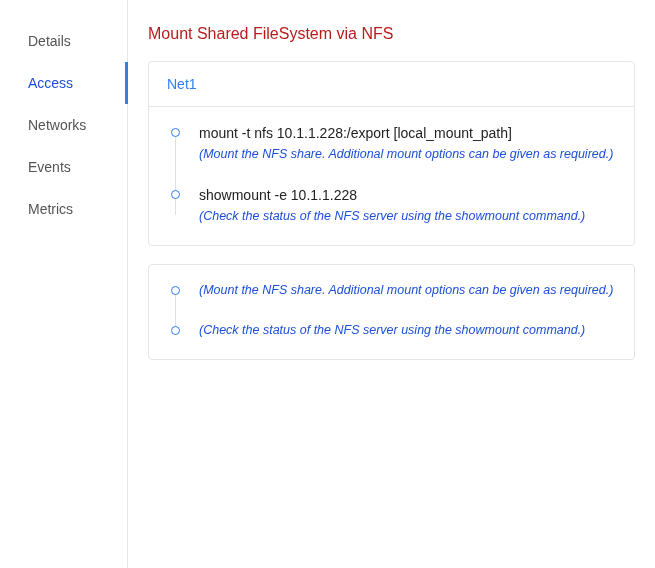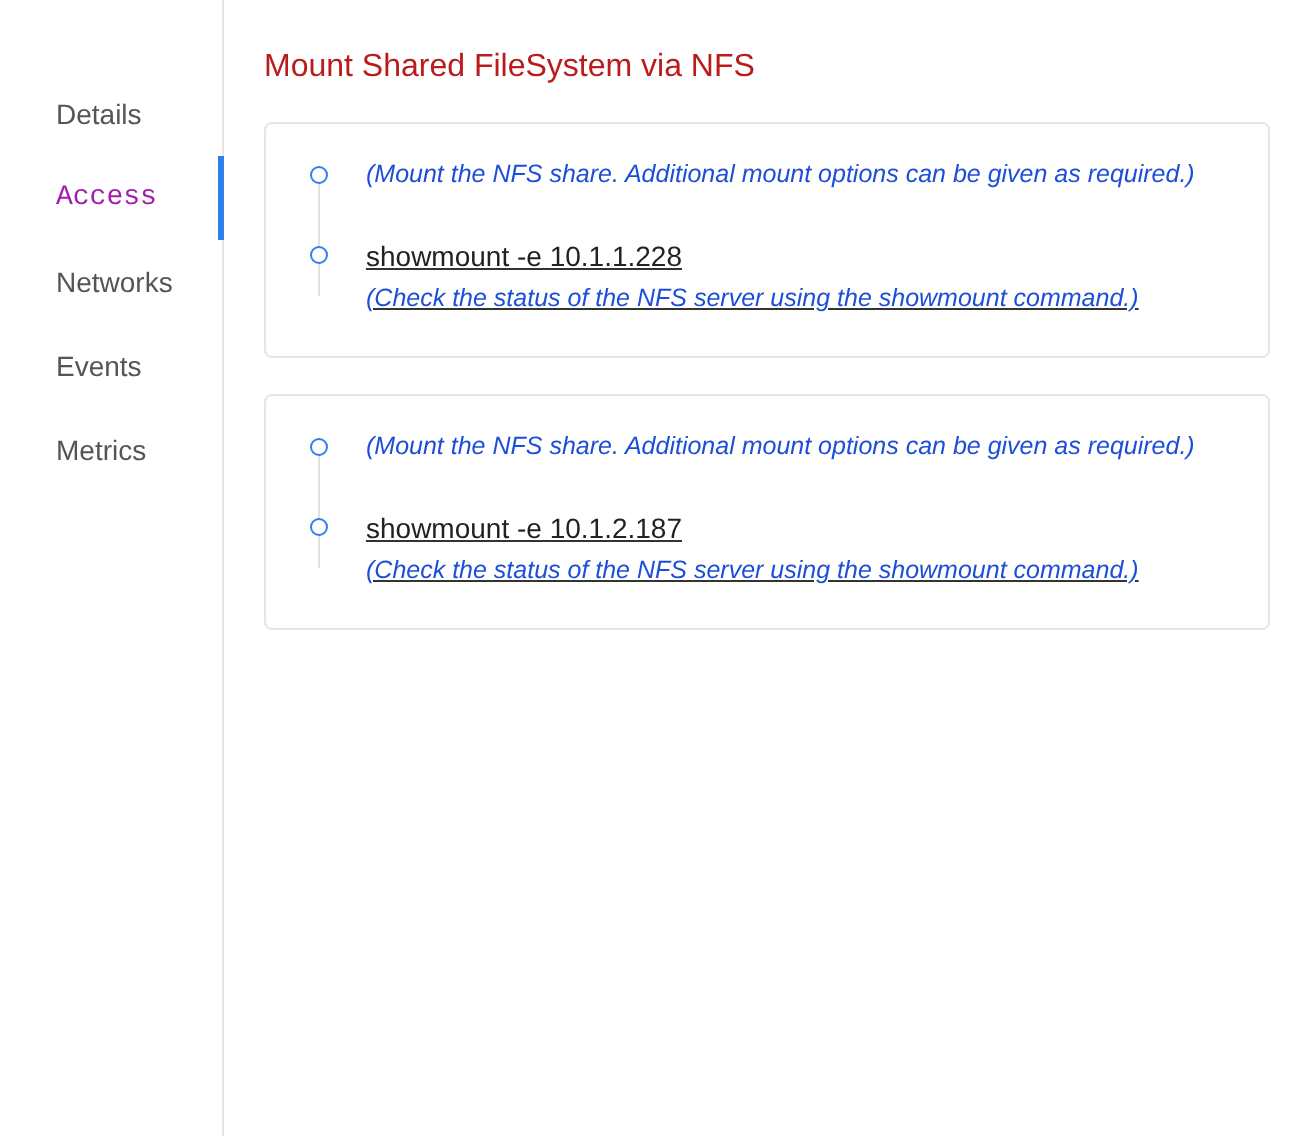--- a/index.html
+++ b/index.html
@@ -10,36 +10,35 @@
       font-size: 14px;
       width: 655px;
       height: 568px;
       overflow: hidden;
     }
     .layout {
       display: flex;
       height: 100%;
     }
     .sidebar {
-      width: 112px;
+      width: 128px;
       border-right: 1px solid #e6e6e6;
-      padding-top: 36px;
+      padding-top: 20px;
       flex-shrink: 0;
     }
     .sidebar-item {
       padding: 13px 0 13px 28px;
       color: #555;
       cursor: pointer;
       border-right: 3px solid transparent;
       margin-right: -1px;
     }
     .sidebar-item.active {
-      color: #a21caf;
+      color: #1d4ed8;
       border-right: 3px solid #2f80ed;
-      font-family: Liberation Mono, monospace;
     }
     .main {
       flex: 1;
       padding: 25px 20px 20px 20px;
       overflow-y: auto;
     }
     .page-title {
       font-size: 16px;
       font-weight: 500;
       color: #b91c1c;
@@ -72,21 +71,20 @@
       width: 1px;
       background: #e0e0e0;
     }
     .timeline-item {
       position: relative;
       padding-left: 28px;
       padding-bottom: 26px;
     }
     .timeline-item:last-child {
       padding-bottom: 0;
-      text-decoration: underline;
     }
     .timeline-bullet {
       position: absolute;
       left: 0;
       top: 3px;
       width: 9px;
       height: 9px;
       border: 1.5px solid #2f80ed;
       border-radius: 50%;
       background: #ffffff;
@@ -112,45 +110,46 @@
     <div class="sidebar-item active">Access</div>
     <div class="sidebar-item">Networks</div>
     <div class="sidebar-item">Events</div>
     <div class="sidebar-item">Metrics</div>
   </div>
 
   <div class="main">
     <div class="page-title">Mount Shared FileSystem via NFS</div>
 
     <div class="card">
+      <div class="card-header">Net1</div>
       <div class="card-body">
         <div class="timeline">
           <div class="timeline-item">
             <span class="timeline-bullet"></span>
+            <div class="cmd">mount -t nfs 10.1.1.228:/export [local_mount_path]</div>
             <div class="desc">(Mount the NFS share. Additional mount options can be given as required.)</div>
           </div>
           <div class="timeline-item">
             <span class="timeline-bullet"></span>
             <div class="cmd">showmount -e 10.1.1.228</div>
             <div class="desc">(Check the status of the NFS server using the showmount command.)</div>
           </div>
         </div>
       </div>
     </div>
 
     <div class="card">
       <div class="card-body">
         <div class="timeline">
           <div class="timeline-item">
             <span class="timeline-bullet"></span>
             <div class="desc">(Mount the NFS share. Additional mount options can be given as required.)</div>
           </div>
           <div class="timeline-item">
             <span class="timeline-bullet"></span>
-            <div class="cmd">showmount -e 10.1.2.187</div>
             <div class="desc">(Check the status of the NFS server using the showmount command.)</div>
           </div>
         </div>
       </div>
     </div>
 
   </div>
 </div>
 
 </body></html>

